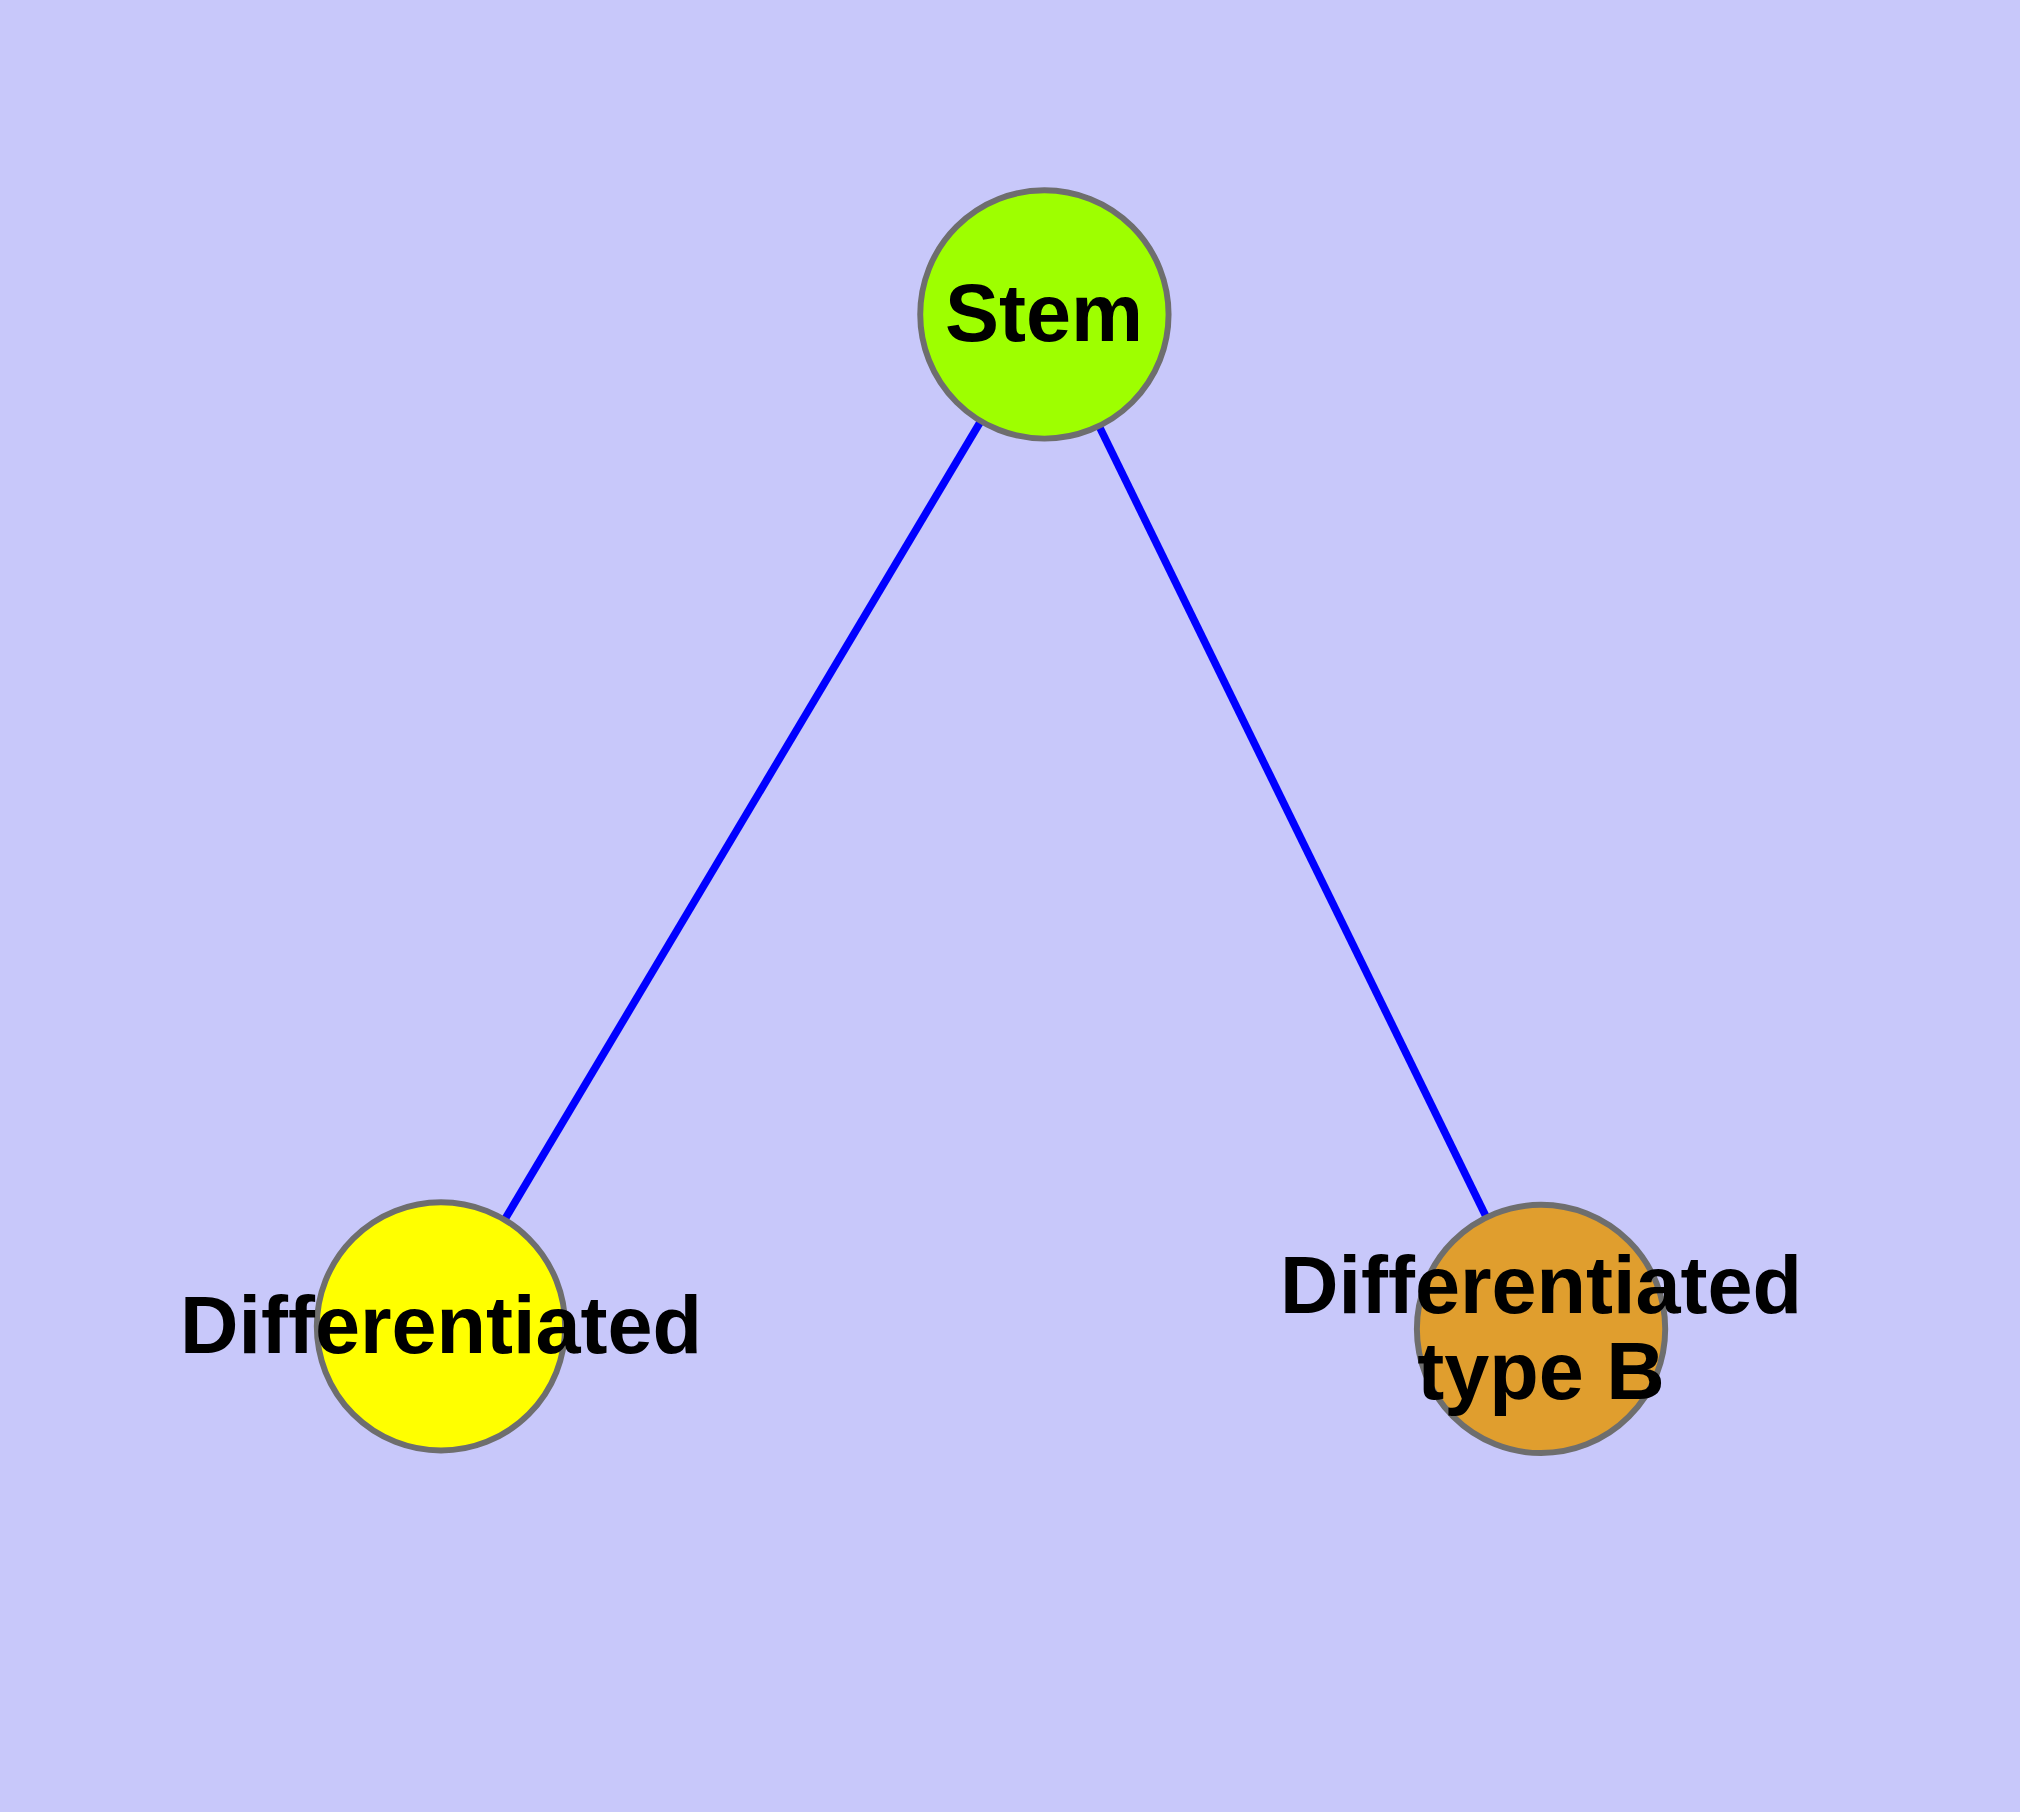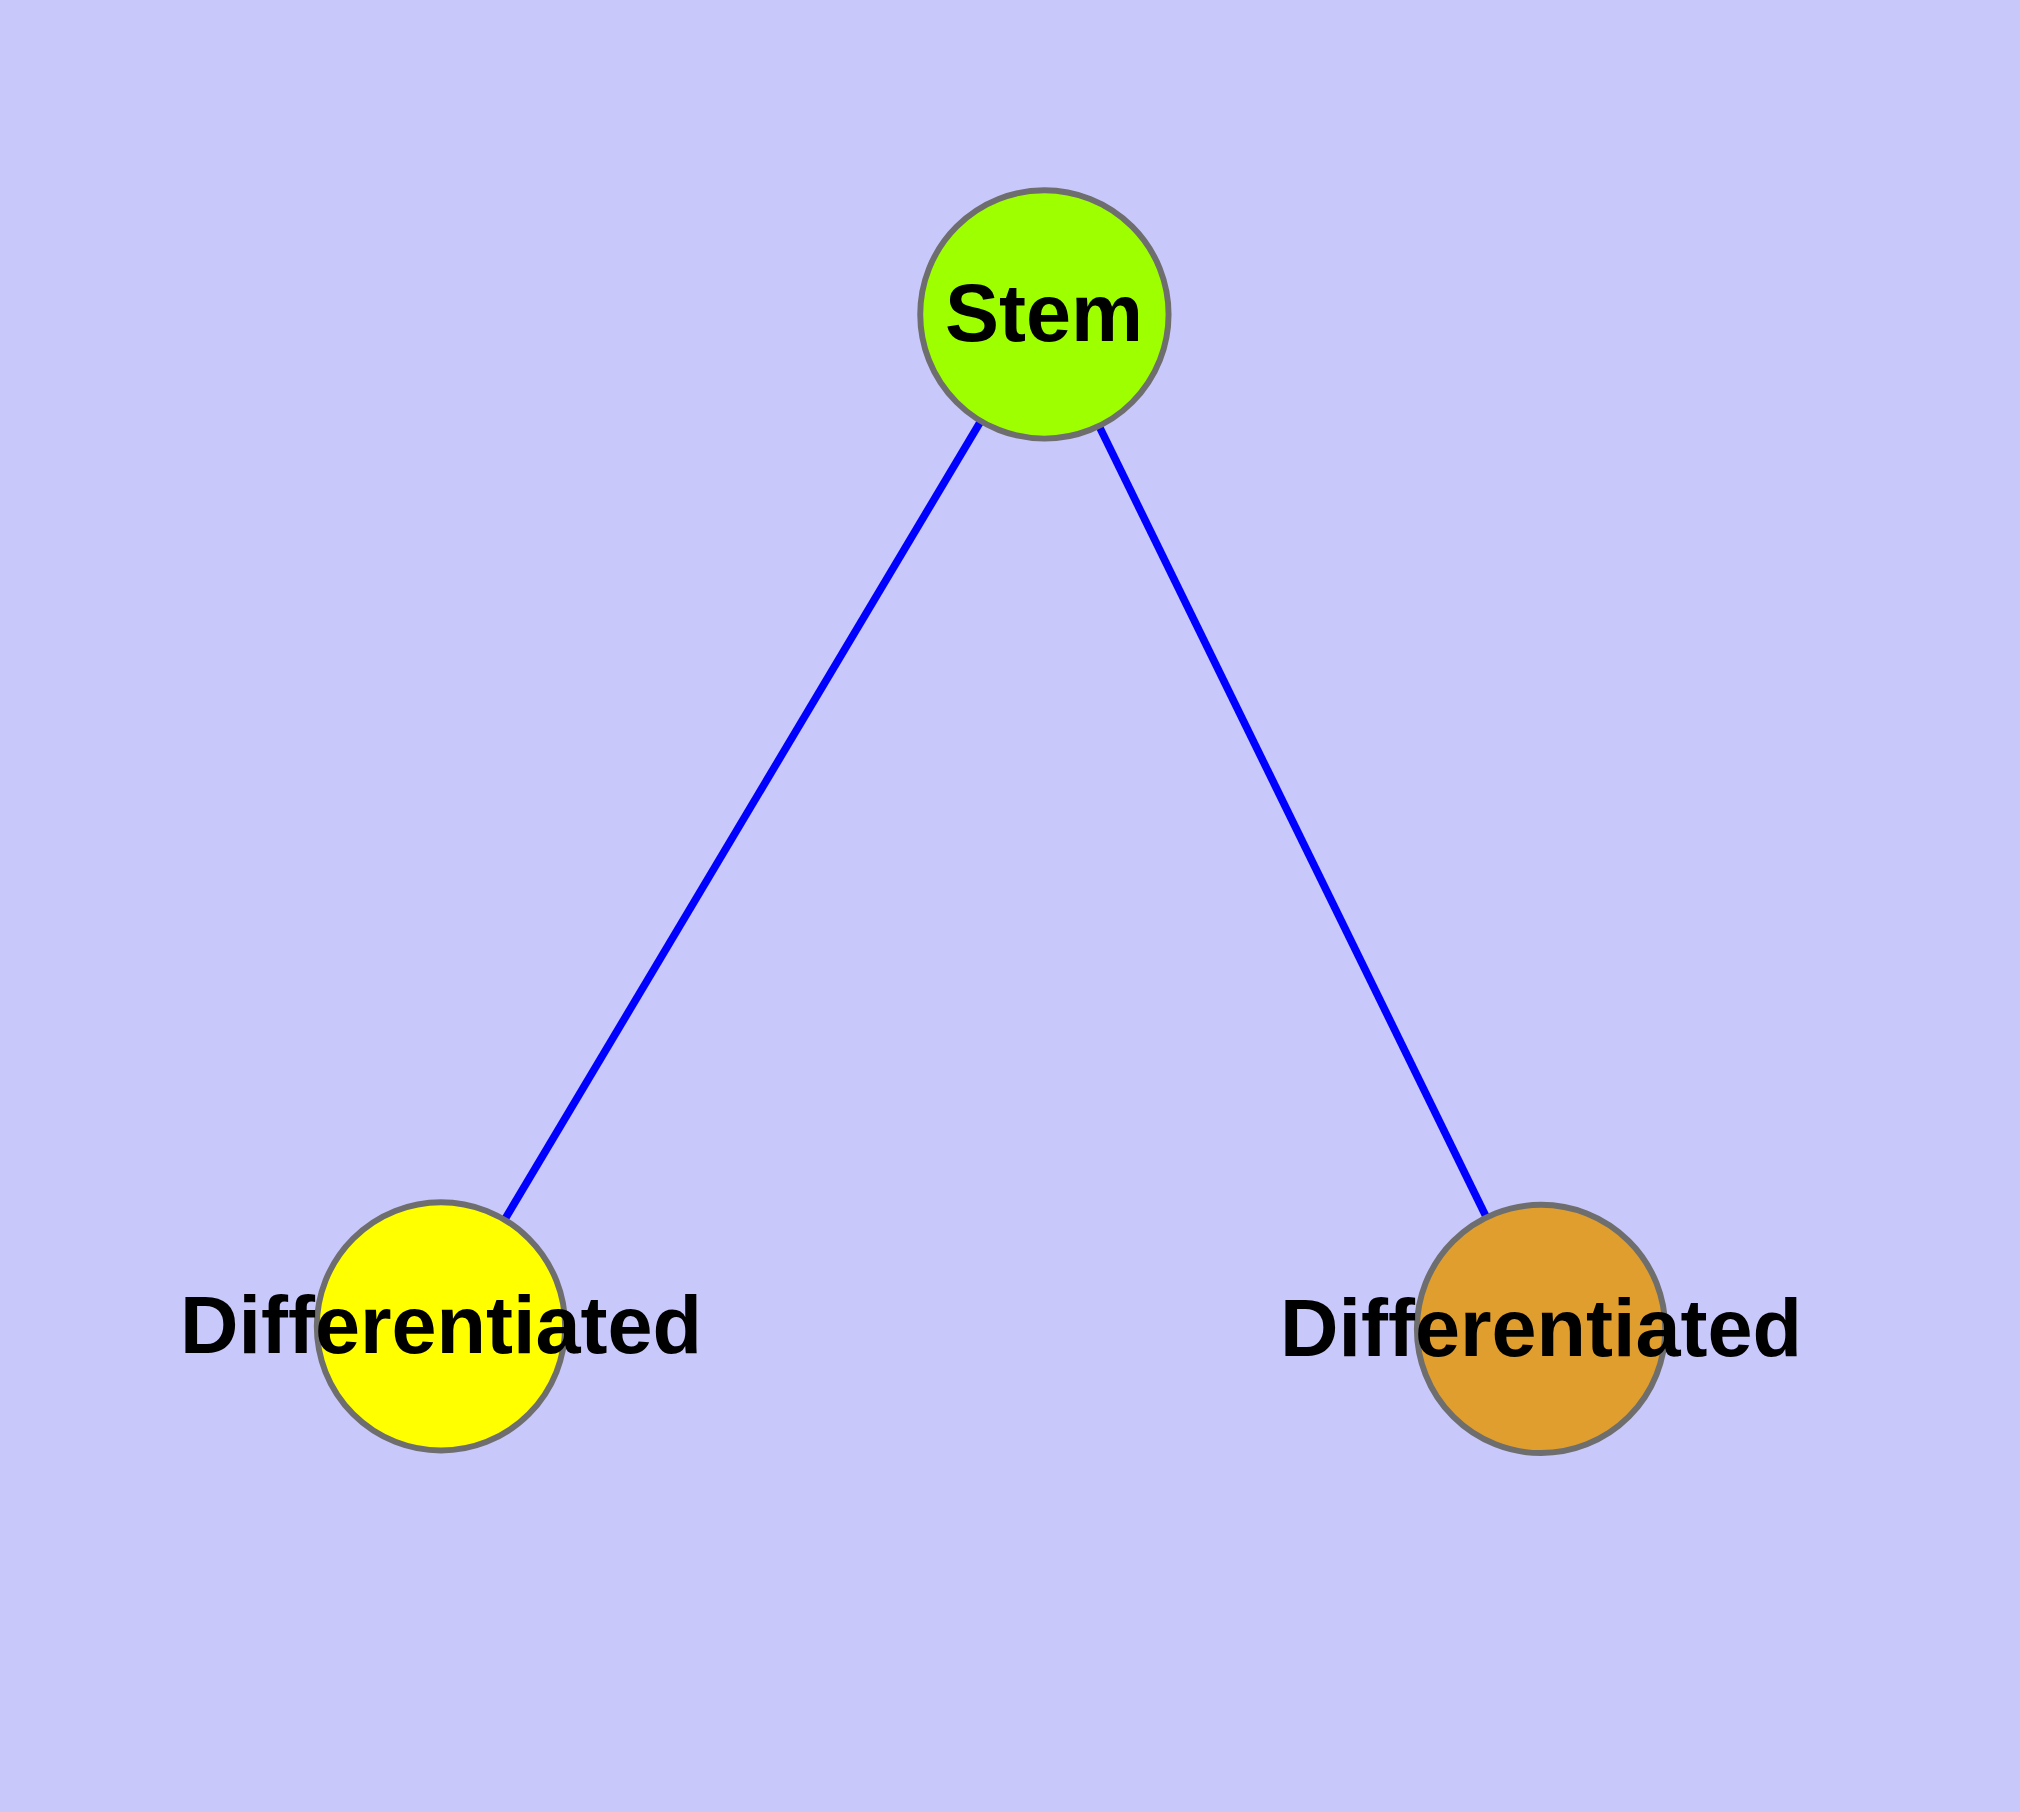--- a/index.html
+++ b/index.html
@@ -60,17 +60,18 @@
 
   <div id="label-layer">
       <div class="node-label" style="left: 1044px; top: 314px; font-size: 81px; color: rgb(0, 0, 0);">
         <div>Stem</div>
       </div>
       <div class="node-label" style="left: 441px; top: 1326px; font-size: 81px; color: rgb(0, 0, 0);">
         <div>Differentiated</div>
       </div>
       <div class="node-label" style="left: 1541px; top: 1329px; font-size: 81px; color: rgb(0, 0, 0);">
         <div>Differentiated</div>
+        <div>type B</div>
       </div>
     </div>
 
 </div>
 
 
 </body></html>

